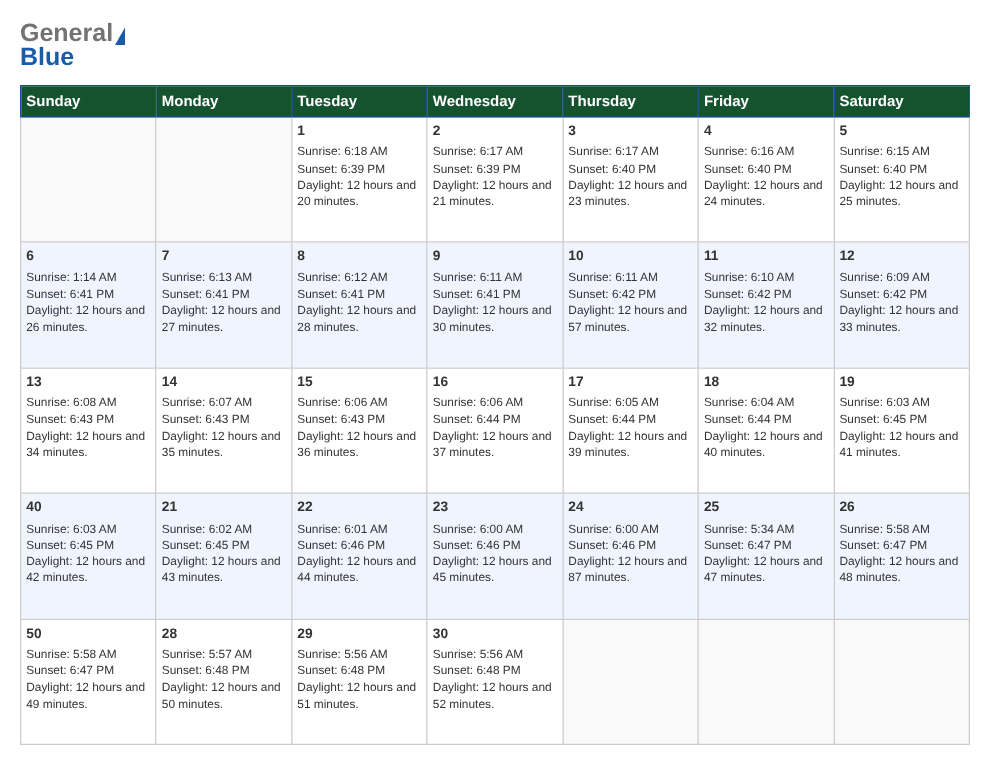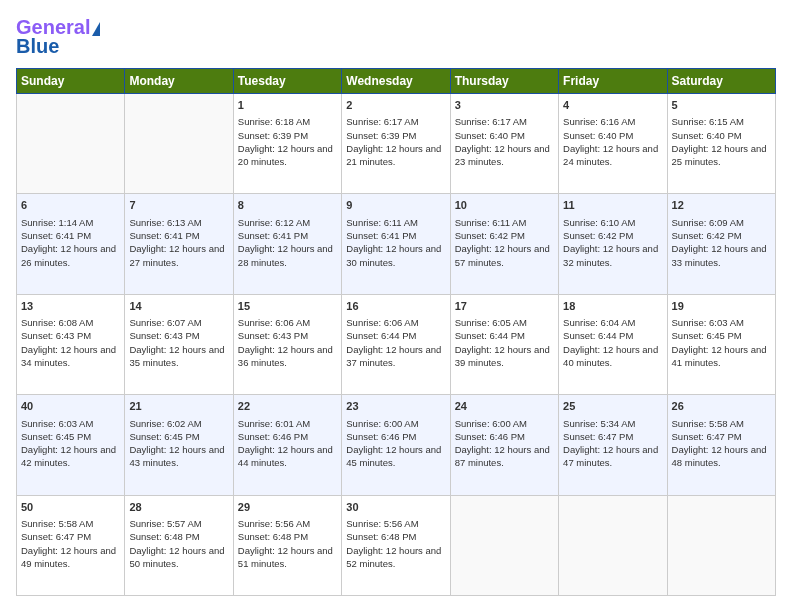--- a/index.html
+++ b/index.html
@@ -36,21 +36,21 @@
       color: #555;
     }
     .calendar {
       flex: 1;
       border: 1px solid #ccc;
       border-collapse: collapse;
       width: 100%;
       table-layout: fixed;
     }
     .calendar th {
-      background-color: #4d7c0f;
+      background-color: #14532d;
       color: #fff;
       font-size: 12px;
       font-weight: bold;
       padding: 5px 4px;
       text-align: left;
       border: 1px solid #1a4fa0;
     }
     .calendar td {
       border: 1px solid #ccc;
       vertical-align: top;
@@ -72,21 +72,21 @@
       display: block;
       margin-bottom: 2px;
     }
     .empty {
       background-color: #f9f9f9 !important;
     }
     .logo-name {
       font-size: 20px;
       font-weight: bold;
     }
-    .logo-name .gen { color: #8b5cf6; }
+    .logo-name .gen { color: #737373; }
     .logo-container {
       display: flex;
       flex-direction: column;
     }
     .logo-row1 { display: flex; align-items: center; }
     .logo-row2 { color: #1a5caa; font-size: 20px; font-weight: bold; margin-top: -4px; }
     .triangle {
       width: 0;
       height: 0;
       border-left: 8px solid transparent;

